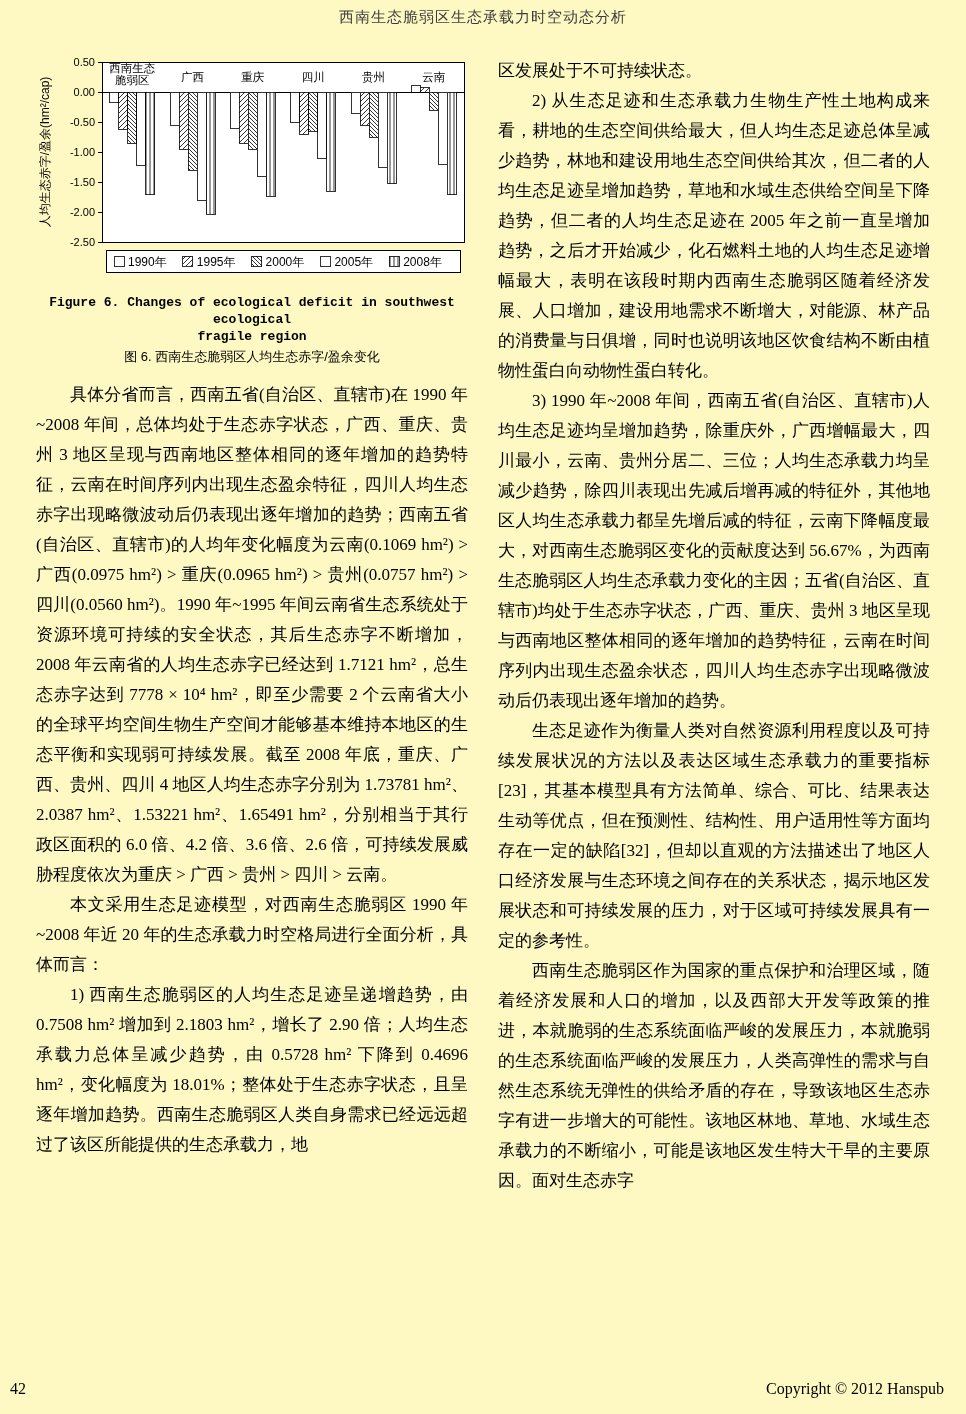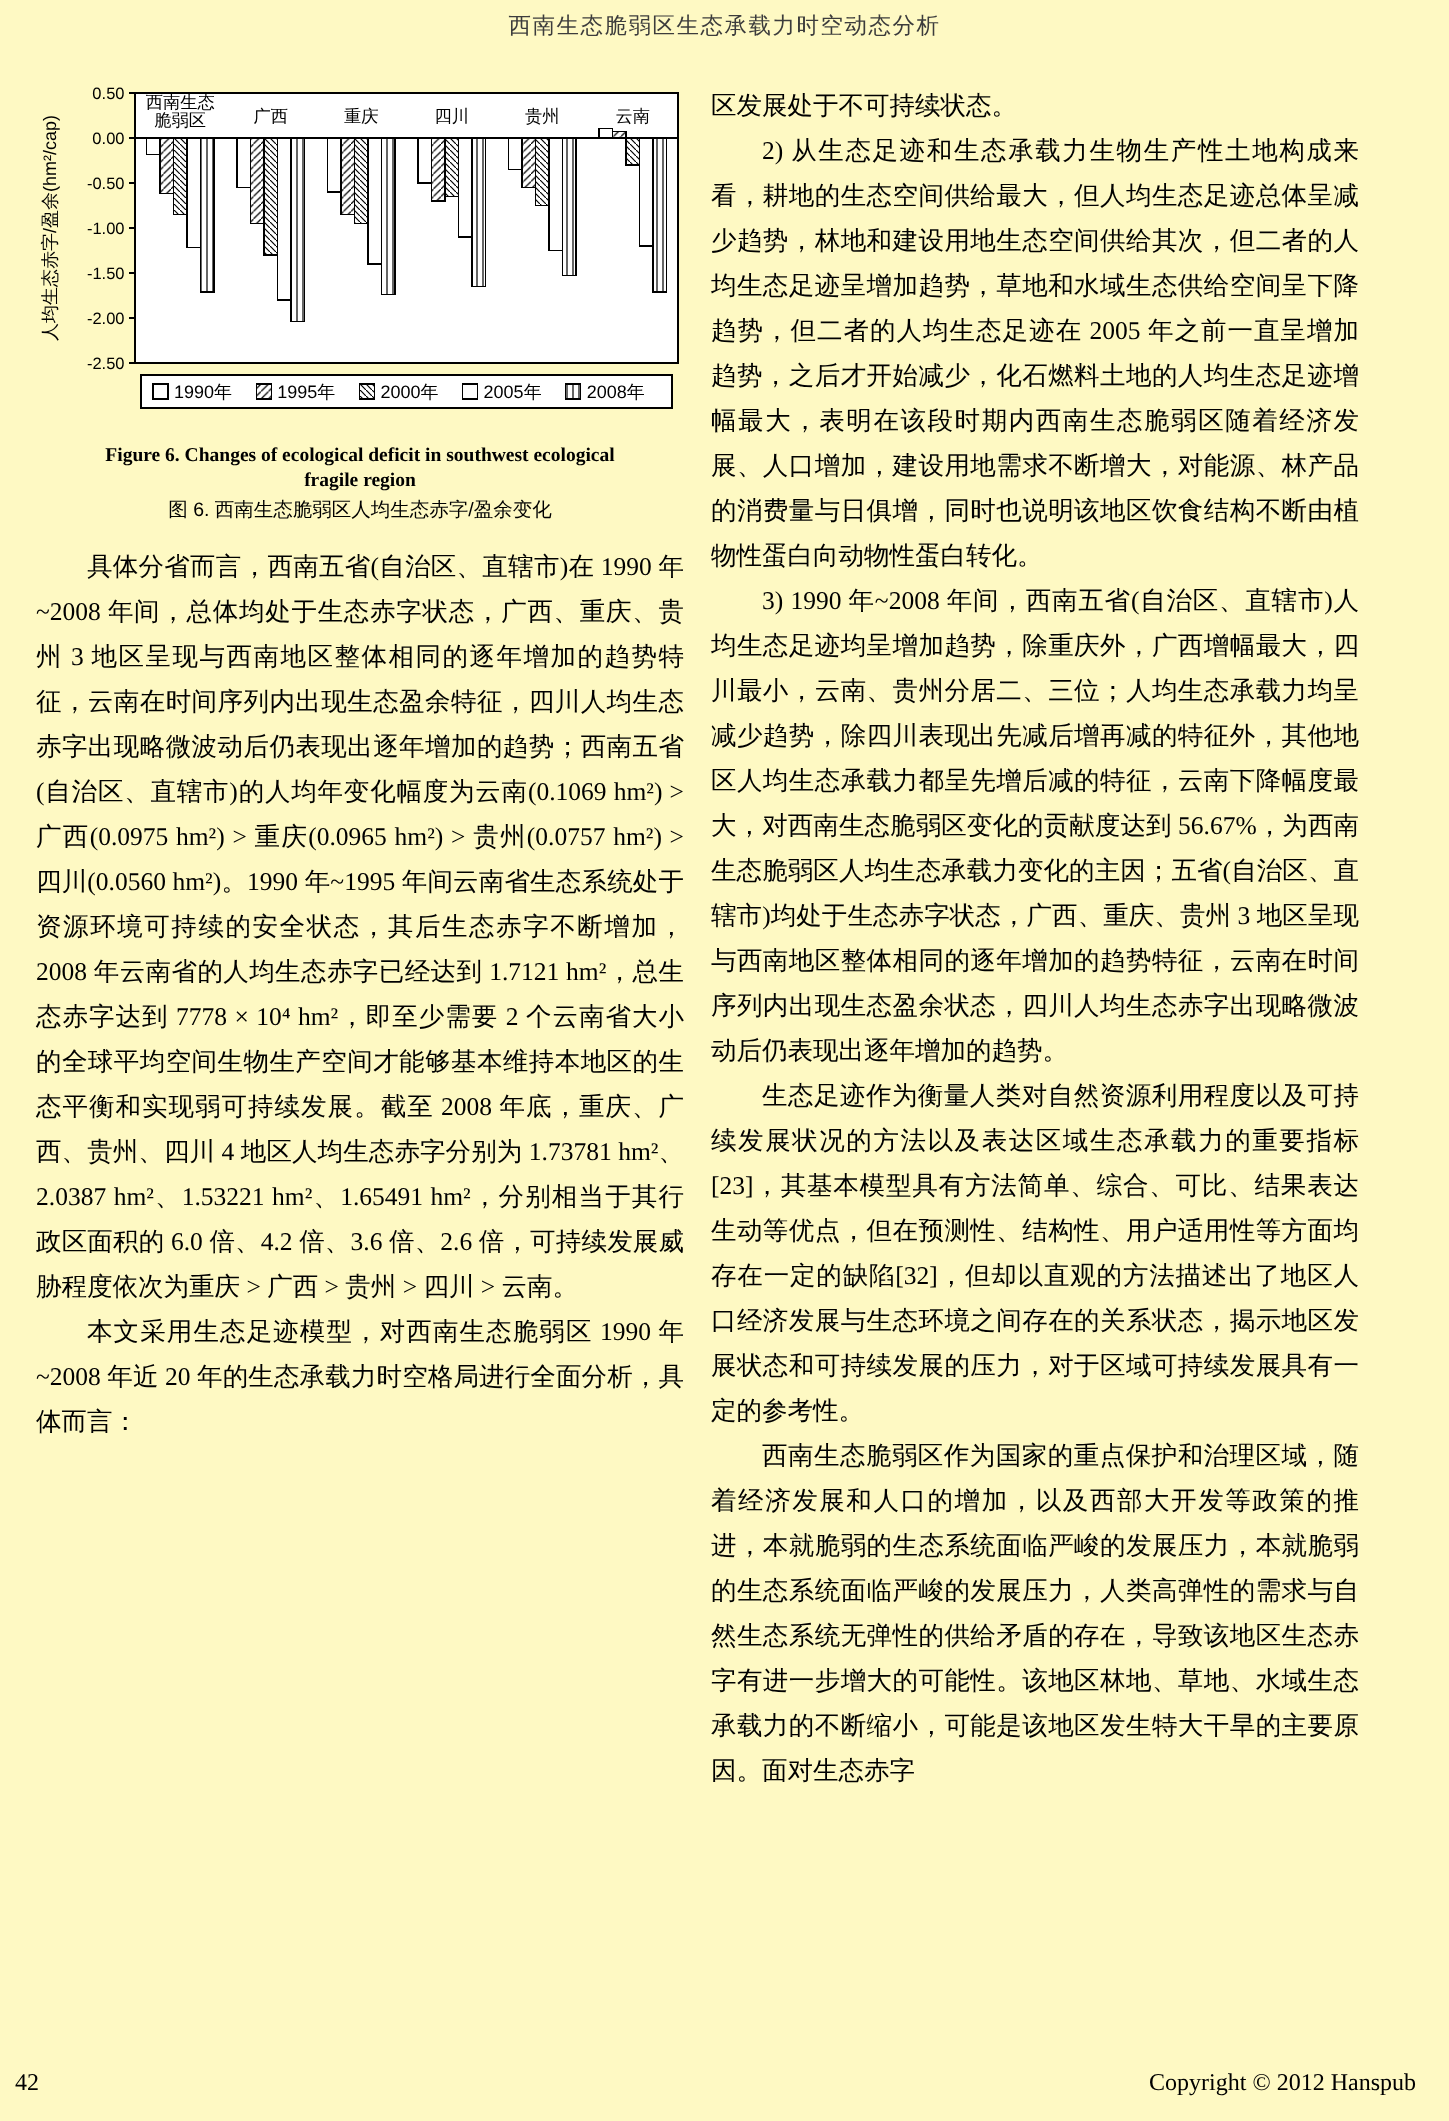--- a/index.html
+++ b/index.html
@@ -10,29 +10,29 @@
     overflow:hidden;
   }
   .page { position:absolute; inset:0; background:#fef9c3; }
 
   .header {
     position:absolute; top:8px; left:0; right:0;
     text-align:center; font-size:15px; color:#3c3c3c; letter-spacing:1px;
   }
 
   .content {
-    position:absolute; top:56px; left:24px; width:894px;
-    display:flex; gap:18px;
+    position:absolute; top:56px; left:36px; width:894px;
+    display:flex; gap:30px;
   }
   .col { width:432px; font-size:17px; line-height:30px; text-align:justify; }
 
   .figure-block { margin-bottom:14px; }
   .chart-wrap { width:434px; }
   .caption { text-align:center; margin-top:6px; }
-  .cap-en { font-weight:bold; font-size:13px; line-height:17px; font-family:Liberation Serif, serif; }
+  .cap-en { font-weight:bold; font-size:13px; line-height:17px; font-family:Liberation Mono, monospace; }
   .cap-zh { font-weight:normal; font-size:13px; line-height:19px; margin-top:2px; font-family:"Liberation Sans", sans-serif; }
 
   p.para { text-indent:2em; }
   p.cont { text-indent:0; }
 
   .section-heading {
     font-family:"Liberation Sans", sans-serif;
     font-size:21px; font-weight:bold;
     margin:16px 0 12px 0; text-align:left; line-height:28px;
   }
@@ -145,20 +145,21 @@
           <div class="cap-en">fragile region</div>
           <div class="cap-zh">图 6. 西南生态脆弱区人均生态赤字/盈余变化</div>
         </div>
       </div>
 
       <p class="para">具体分省而言，西南五省(自治区、直辖市)在 1990 年~2008 年间，总体均处于生态赤字状态，广西、重庆、贵州 3 地区呈现与西南地区整体相同的逐年增加的趋势特征，云南在时间序列内出现生态盈余特征，四川人均生态赤字出现略微波动后仍表现出逐年增加的趋势；西南五省(自治区、直辖市)的人均年变化幅度为云南(0.1069 hm²) &gt; 广西(0.0975 hm²) &gt; 重庆(0.0965 hm²) &gt; 贵州(0.0757 hm²) &gt; 四川(0.0560 hm²)。1990 年~1995 年间云南省生态系统处于资源环境可持续的安全状态，其后生态赤字不断增加，2008 年云南省的人均生态赤字已经达到 1.7121 hm²，总生态赤字达到 7778 × 10⁴ hm²，即至少需要 2 个云南省大小的全球平均空间生物生产空间才能够基本维持本地区的生态平衡和实现弱可持续发展。截至 2008 年底，重庆、广西、贵州、四川 4 地区人均生态赤字分别为 1.73781 hm²、2.0387 hm²、1.53221 hm²、1.65491 hm²，分别相当于其行政区面积的 6.0 倍、4.2 倍、3.6 倍、2.6 倍，可持续发展威胁程度依次为重庆 &gt; 广西 &gt; 贵州 &gt; 四川 &gt; 云南。</p>
 
 
       <p class="para">本文采用生态足迹模型，对西南生态脆弱区 1990 年~2008 年近 20 年的生态承载力时空格局进行全面分析，具体而言：</p>
 
+      <p class="para">1) 西南生态脆弱区的人均生态足迹呈递增趋势，由 0.7508 hm² 增加到 2.1803 hm²，增长了 2.90 倍；人均生态承载力总体呈减少趋势，由 0.5728 hm² 下降到 0.4696 hm²，变化幅度为 18.01%；整体处于生态赤字状态，且呈逐年增加趋势。西南生态脆弱区人类自身需求已经远远超过了该区所能提供的生态承载力，地</p>
 
     </div>
 
     <div class="col">
 
       <p class="cont">区发展处于不可持续状态。</p>
 
       <p class="para">2) 从生态足迹和生态承载力生物生产性土地构成来看，耕地的生态空间供给最大，但人均生态足迹总体呈减少趋势，林地和建设用地生态空间供给其次，但二者的人均生态足迹呈增加趋势，草地和水域生态供给空间呈下降趋势，但二者的人均生态足迹在 2005 年之前一直呈增加趋势，之后才开始减少，化石燃料土地的人均生态足迹增幅最大，表明在该段时期内西南生态脆弱区随着经济发展、人口增加，建设用地需求不断增大，对能源、林产品的消费量与日俱增，同时也说明该地区饮食结构不断由植物性蛋白向动物性蛋白转化。</p>
 
       <p class="para">3) 1990 年~2008 年间，西南五省(自治区、直辖市)人均生态足迹均呈增加趋势，除重庆外，广西增幅最大，四川最小，云南、贵州分居二、三位；人均生态承载力均呈减少趋势，除四川表现出先减后增再减的特征外，其他地区人均生态承载力都呈先增后减的特征，云南下降幅度最大，对西南生态脆弱区变化的贡献度达到 56.67%，为西南生态脆弱区人均生态承载力变化的主因；五省(自治区、直辖市)均处于生态赤字状态，广西、重庆、贵州 3 地区呈现与西南地区整体相同的逐年增加的趋势特征，云南在时间序列内出现生态盈余状态，四川人均生态赤字出现略微波动后仍表现出逐年增加的趋势。</p>

